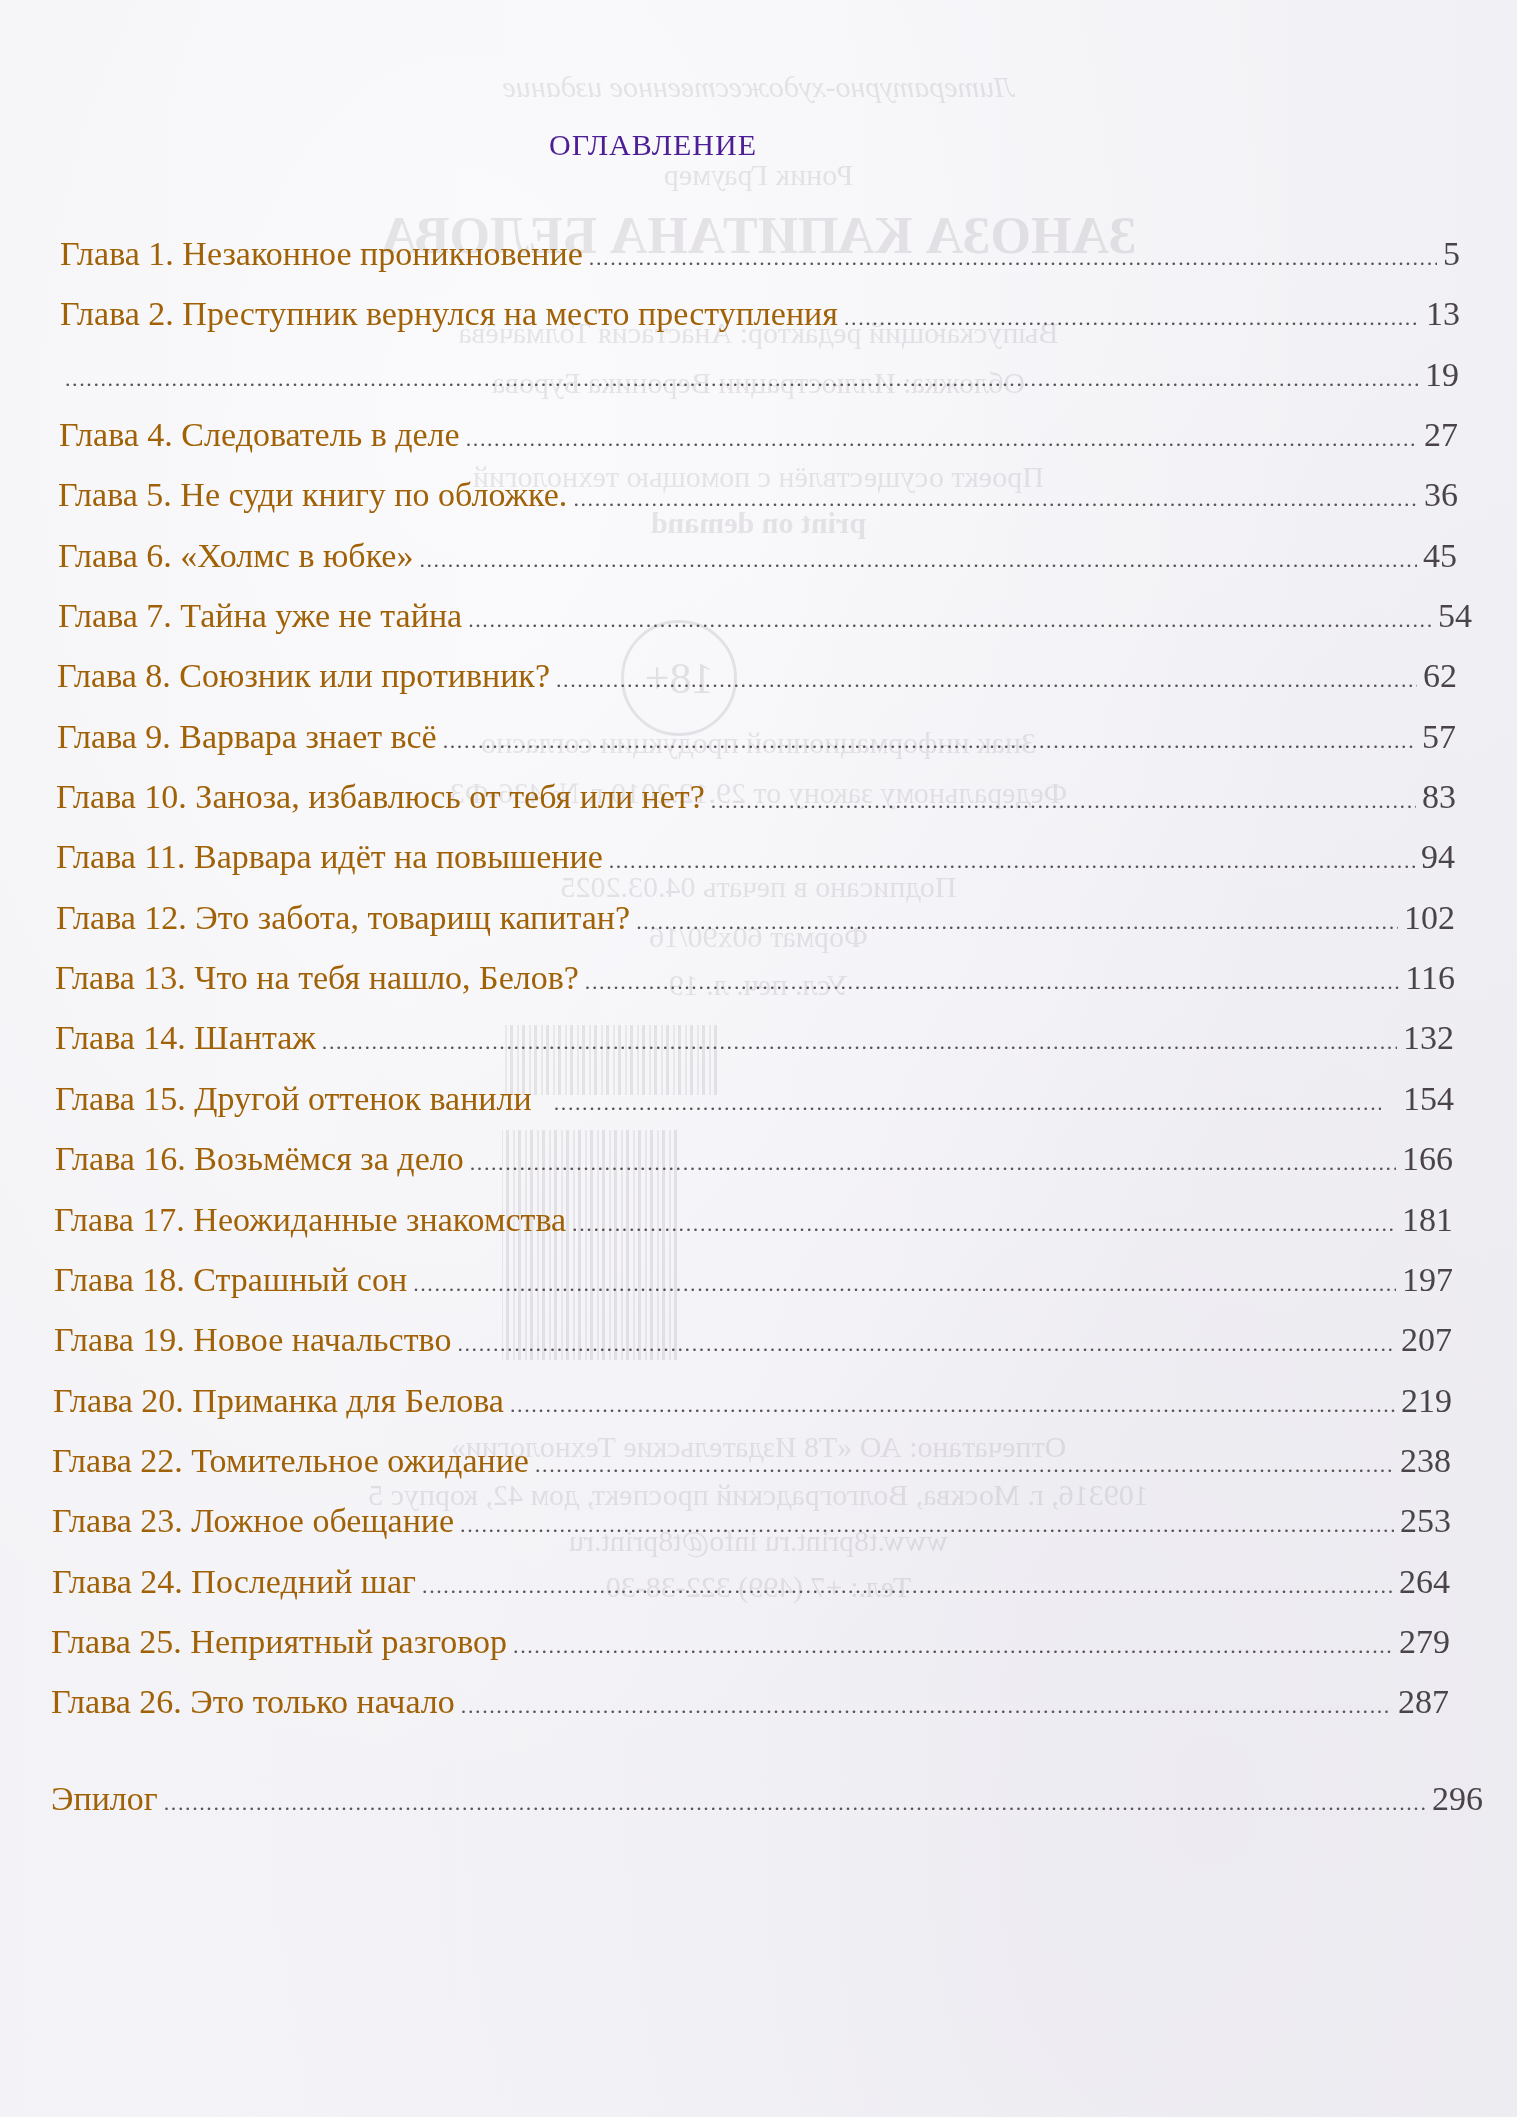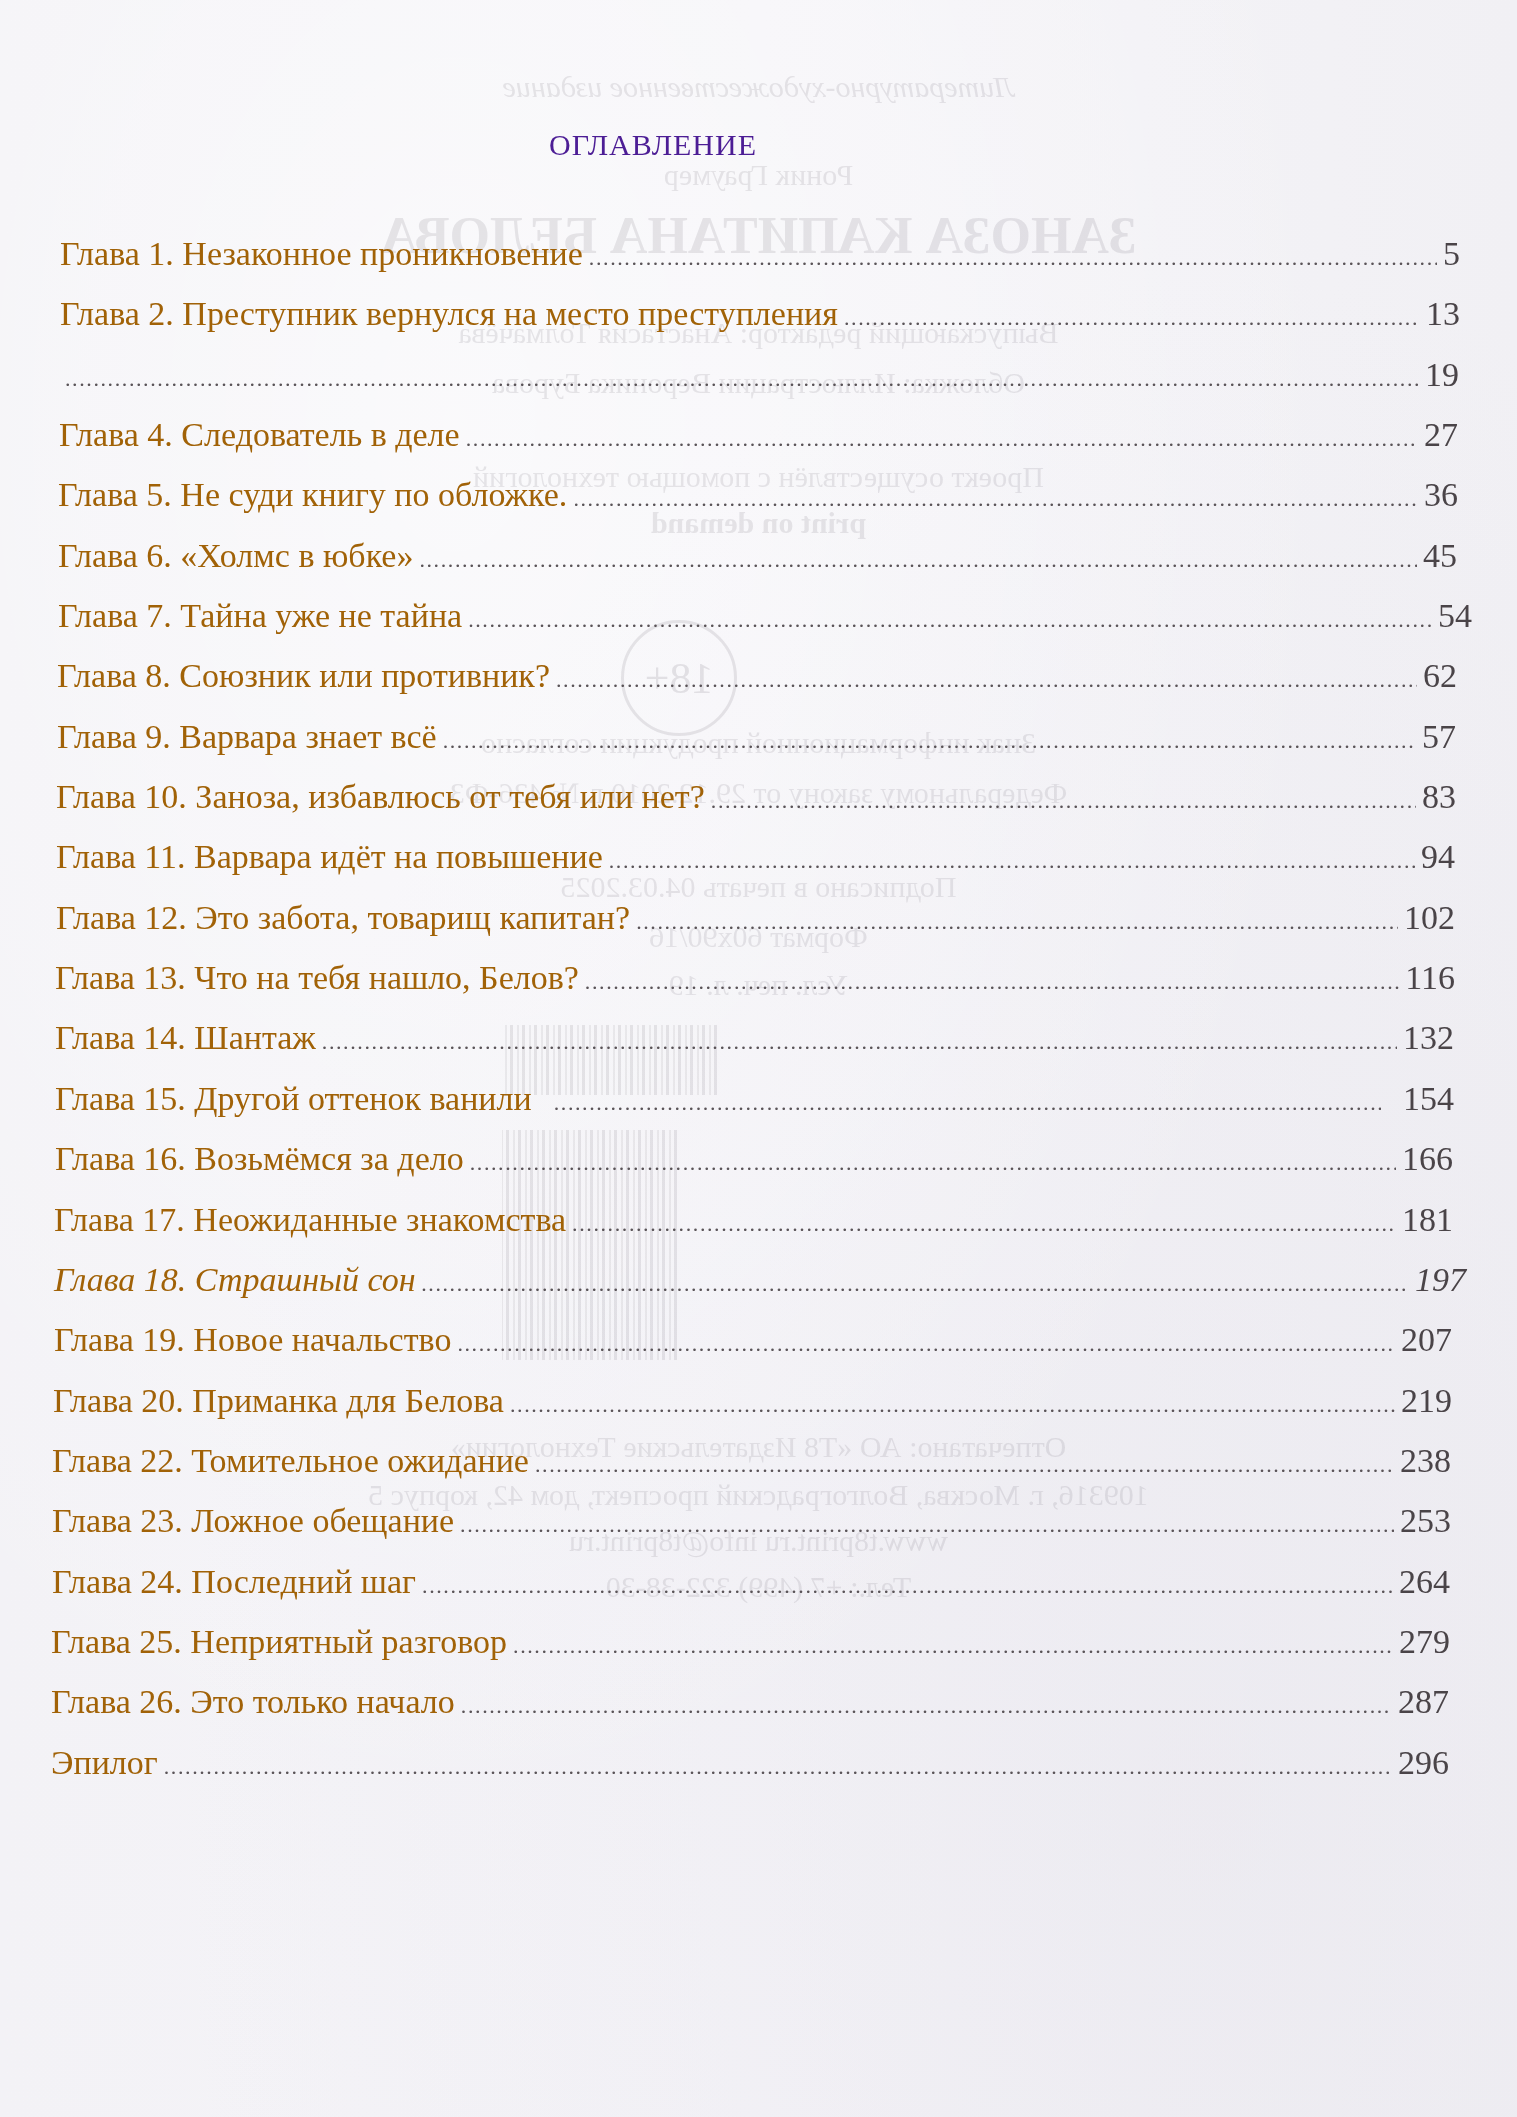--- a/index.html
+++ b/index.html
@@ -220,21 +220,21 @@
     <li class="toc-row" style="padding-left:55px;padding-right:64px;">
         <span class="toc-label">Глава 16. Возьмёмся за дело</span>
         <span class="toc-dots"></span>
         <span class="toc-page">166</span>
       </li>
     <li class="toc-row" style="padding-left:54px;padding-right:64px;">
         <span class="toc-label">Глава 17. Неожиданные знакомства</span>
         <span class="toc-dots"></span>
         <span class="toc-page">181</span>
       </li>
-    <li class="toc-row" style="padding-left:54px;padding-right:51px;font-style:italic;">
+    <li class="toc-row" style="padding-left:54px;padding-right:64px;">
         <span class="toc-label">Глава 18. Страшный сон</span>
         <span class="toc-dots"></span>
         <span class="toc-page">197</span>
       </li>
     <li class="toc-row" style="padding-left:54px;padding-right:65px;">
         <span class="toc-label">Глава 19. Новое начальство</span>
         <span class="toc-dots"></span>
         <span class="toc-page">207</span>
       </li>
     <li class="toc-row" style="padding-left:53px;padding-right:65px;">
@@ -260,19 +260,19 @@
     <li class="toc-row" style="padding-left:51px;padding-right:67px;">
         <span class="toc-label">Глава 25. Неприятный разговор</span>
         <span class="toc-dots"></span>
         <span class="toc-page">279</span>
       </li>
     <li class="toc-row" style="padding-left:51px;padding-right:68px;">
         <span class="toc-label">Глава 26. Это только начало</span>
         <span class="toc-dots"></span>
         <span class="toc-page">287</span>
       </li>
-    <li class="toc-row" style="padding-left:51px;padding-right:68px;">
+    <li class="toc-row" style="padding-left:51px;padding-right:34px;margin-top:36px;">
         <span class="toc-label">Эпилог</span>
         <span class="toc-dots"></span>
         <span class="toc-page">296</span>
       </li>
   </ul>
 </div>
 
 </body></html>

